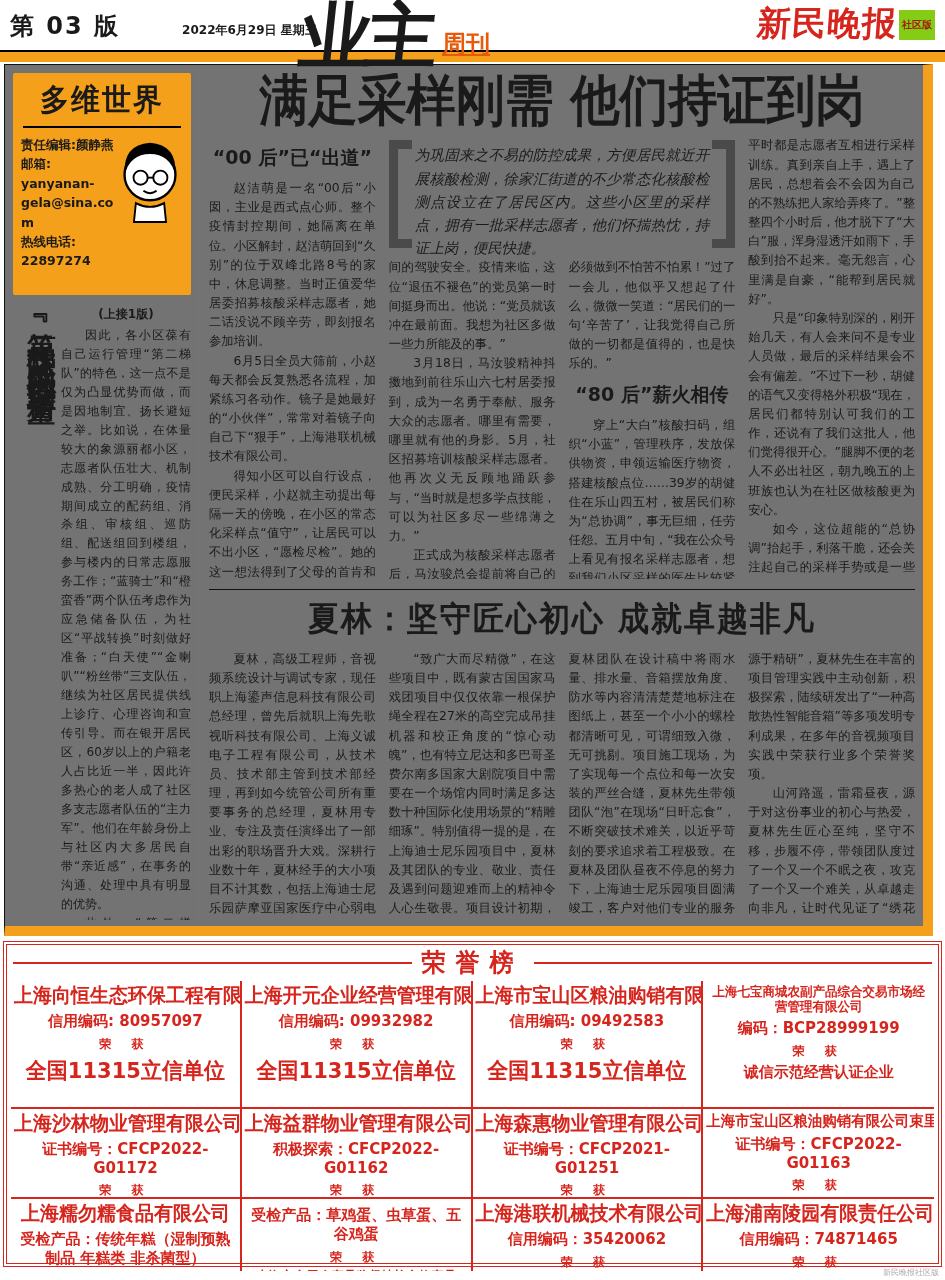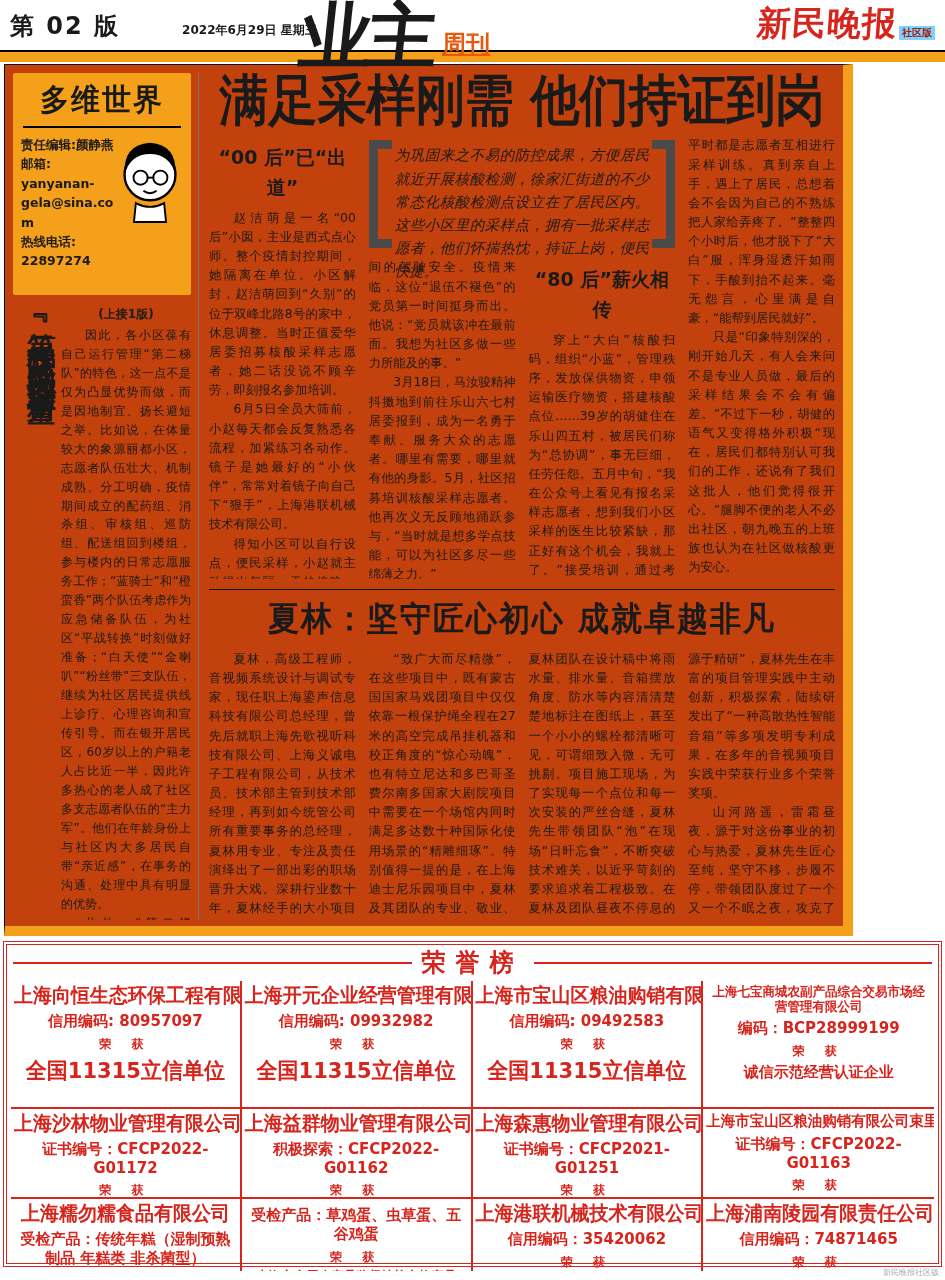--- a/index.html
+++ b/index.html
@@ -7,24 +7,24 @@
   
   .masthead{position:relative;height:50px;border-bottom:2px solid #000;}
   .mast-left{position:absolute;left:10px;top:10px;display:flex;align-items:baseline;gap:14px;}
   .page-no{font-size:24px;font-weight:900;letter-spacing:2px;}
   .mast-date{font-size:12px;font-weight:700;margin-left:48px;}
   .weekly-logo{position:absolute;left:300px;top:2px;z-index:3;display:flex;align-items:flex-start;}
   .logo-zh{font-family:"DejaVu Serif","Liberation Serif",serif;font-size:72px;font-weight:900;line-height:.95;transform:skewX(-6deg);letter-spacing:-6px;}
   .logo-sub{color:#e8590c;font-weight:900;font-size:24px;margin:26px 0 0 10px;text-decoration:underline;}
   .mast-right{position:absolute;right:10px;top:6px;text-align:right;}
   .paper-name{color:#d6251d;font-family:"DejaVu Serif","Liberation Serif",serif;font-weight:900;font-size:34px;line-height:1;letter-spacing:1px;transform:skewX(-4deg);display:inline-block;}
-  .edition-badge{display:inline-block;background:#7dd3fc;color:#a8170f;font-size:10px;font-weight:900;padding:0 3px;margin-left:2px;vertical-align:bottom;}
+  .edition-badge{display:inline-block;background:#84cc16;color:#a8170f;font-size:10px;font-weight:900;padding:8px 3px;margin-left:2px;vertical-align:bottom;}
   .orange-band{height:10px;background:#f5a01a;}
   
-  .content-frame{margin:2px 0 0 4px;width:849px;height:872px;border-top:1px solid #111;border-left:1px solid #111;border-right:10px solid #f5a01a;border-bottom:10px solid #f5a01a;box-sizing:border-box;display:flex;padding:8px 8px 6px 8px;background:#c2410c;}
+  .content-frame{margin:2px 0 0 4px;width:929px;height:872px;border-top:1px solid #111;border-left:1px solid #111;border-right:10px solid #f5a01a;border-bottom:10px solid #f5a01a;box-sizing:border-box;display:flex;padding:8px 8px 6px 8px;background:#737373;}
   
   .sidebar{width:178px;flex:0 0 178px;border-right:1px solid #777;padding-right:7px;display:flex;flex-direction:column;}
   .dwsj-box{background:#f5a01a;border-radius:2px;padding:8px 8px 10px;height:222px;box-sizing:border-box;}
   .dwsj-title{font-size:29px;font-weight:900;text-align:center;letter-spacing:2px;transform:scaleY(1.05);}
   .dwsj-rule{height:2px;background:#000;margin:5px 2px 7px;}
   .dwsj-body{display:flex;}
   .dwsj-info{flex:1;font-size:12.5px;font-weight:900;line-height:1.55;word-break:break-all;}
   .dwsj-avatar{flex:0 0 66px;margin-left:2px;}
   .left-article{flex:1;display:flex;margin-top:10px;overflow:hidden;justify-content:flex-end;}
   .v-headline{writing-mode:vertical-rl;text-orientation:upright;font-size:29px;font-weight:900;line-height:1.1;letter-spacing:5px;width:44px;flex:0 0 44px;}
@@ -69,21 +69,21 @@
   .hc-award-md{font-size:15px;font-weight:900;margin-top:3px;white-space:nowrap;}
   .hc-award-sm{font-size:12.5px;font-weight:900;margin-top:2px;white-space:nowrap;}
   .honor-cell div:empty{display:none;}
   .watermark{position:absolute;right:6px;bottom:2px;font-size:8px;color:#aaa;}
 </style>
 </head>
 <body>
 
 <header class="masthead">
   <div class="mast-left">
-    <span class="page-no">第 02 版</span>
+    <span class="page-no">第 03 版</span>
     <span class="mast-date">2022年6月29日 星期三</span>
   </div>
   <div class="weekly-logo">
     <span class="logo-zh">业主</span>
     <span class="logo-sub">周刊</span>
   </div>
   <div class="mast-right">
     <span class="paper-name">新民晚报</span><span class="edition-badge">社区版</span>
   </div>
 </header>
@@ -137,20 +137,21 @@
         </div>
       <div class="intro-box">
         <div class="intro-text">为巩固来之不易的防控成果，方便居民就近开展核酸检测，徐家汇街道的不少常态化核酸检测点设立在了居民区内。这些小区里的采样点，拥有一批采样志愿者，他们怀揣热忱，持证上岗，便民快捷。</div>
       </div>
       <div class="col c2">
           <div class="pc">间的驾驶安全。疫情来临，这位“退伍不褪色”的党员第一时间挺身而出。他说：“党员就该冲在最前面。我想为社区多做一些力所能及的事。”</div>
           <div class="p">3月18日，马汝骏精神抖擞地到前往乐山六七村居委报到，成为一名勇于奉献、服务大众的志愿者。哪里有需要，哪里就有他的身影。5月，社区招募培训核酸采样志愿者。他再次义无反顾地踊跃参与，“当时就是想多学点技能，可以为社区多尽一些绵薄之力。”</div>
           <div class="p">正式成为核酸采样志愿者后，马汝骏总会提前将自己的空余时间告知居委干部，以便需要时“随叫随到”。他从未缺席任何一次小区大筛和小区周末常态化检测。当被问及难得的闲暇时刻都被采样占有会不会后悔，这位退伍军人的回答掷地有声：“疫情就是命令，退役不退志！选择做志愿者，就</div>
         </div>
       <div class="col c3">
+          <div class="pc">必须做到不怕苦不怕累！”过了一会儿，他似乎又想起了什么，微微一笑道：“居民们的一句‘辛苦了’，让我觉得自己所做的一切都是值得的，也是快乐的。”</div>
           <div class="h2">“80 后”薪火相传</div>
           <div class="p">穿上“大白”核酸扫码，组织“小蓝”，管理秩序，发放保供物资，申领运输医疗物资，搭建核酸点位……39岁的胡健住在乐山四五村，被居民们称为“总协调”，事无巨细，任劳任怨。五月中旬，“我在公众号上看见有报名采样志愿者，想到我们小区采样的医生比较紧缺，那正好有这个机会，我就上了。”接受培训，通过考核，拿到证书，胡健顺利成为一名采样志愿者。</div>
         </div>
       <div class="col c4">
           <div class="pc">平时都是志愿者互相进行采样训练。真到亲自上手，遇上了居民，总想着会不会因为自己的不熟练把人家给弄疼了。”整整四个小时后，他才脱下了“大白”服，浑身湿透汗如雨下，手酸到抬不起来。毫无怨言，心里满是自豪，“能帮到居民就好”。</div>
           <div class="p">只是“印象特别深的，刚开始几天，有人会来问不是专业人员做，最后的采样结果会不会有偏差。”不过下一秒，胡健的语气又变得格外积极“现在，居民们都特别认可我们的工作，还说有了我们这批人，他们觉得很开心。”腿脚不便的老人不必出社区，朝九晚五的上班族也认为在社区做核酸更为安心。</div>
           <div class="p">如今，这位超能的“总协调”抬起手，利落干脆，还会关注起自己的采样手势或是一些居民的特殊情况，力求做到完美无瑕。值得一提的是，作为第一批拿证的“前辈”，常常要给新手们培训指导，薪火相传。胡健骄傲地说，他的徒弟们已有不少都出师，给采样工作添砖加瓦。本就是志愿者服务队一员的胡健说起自己的初心时，提到了四个字——奉献精神，“自己应该做的。”</div>
         </div>
     </div>
     <hr class="divider">

